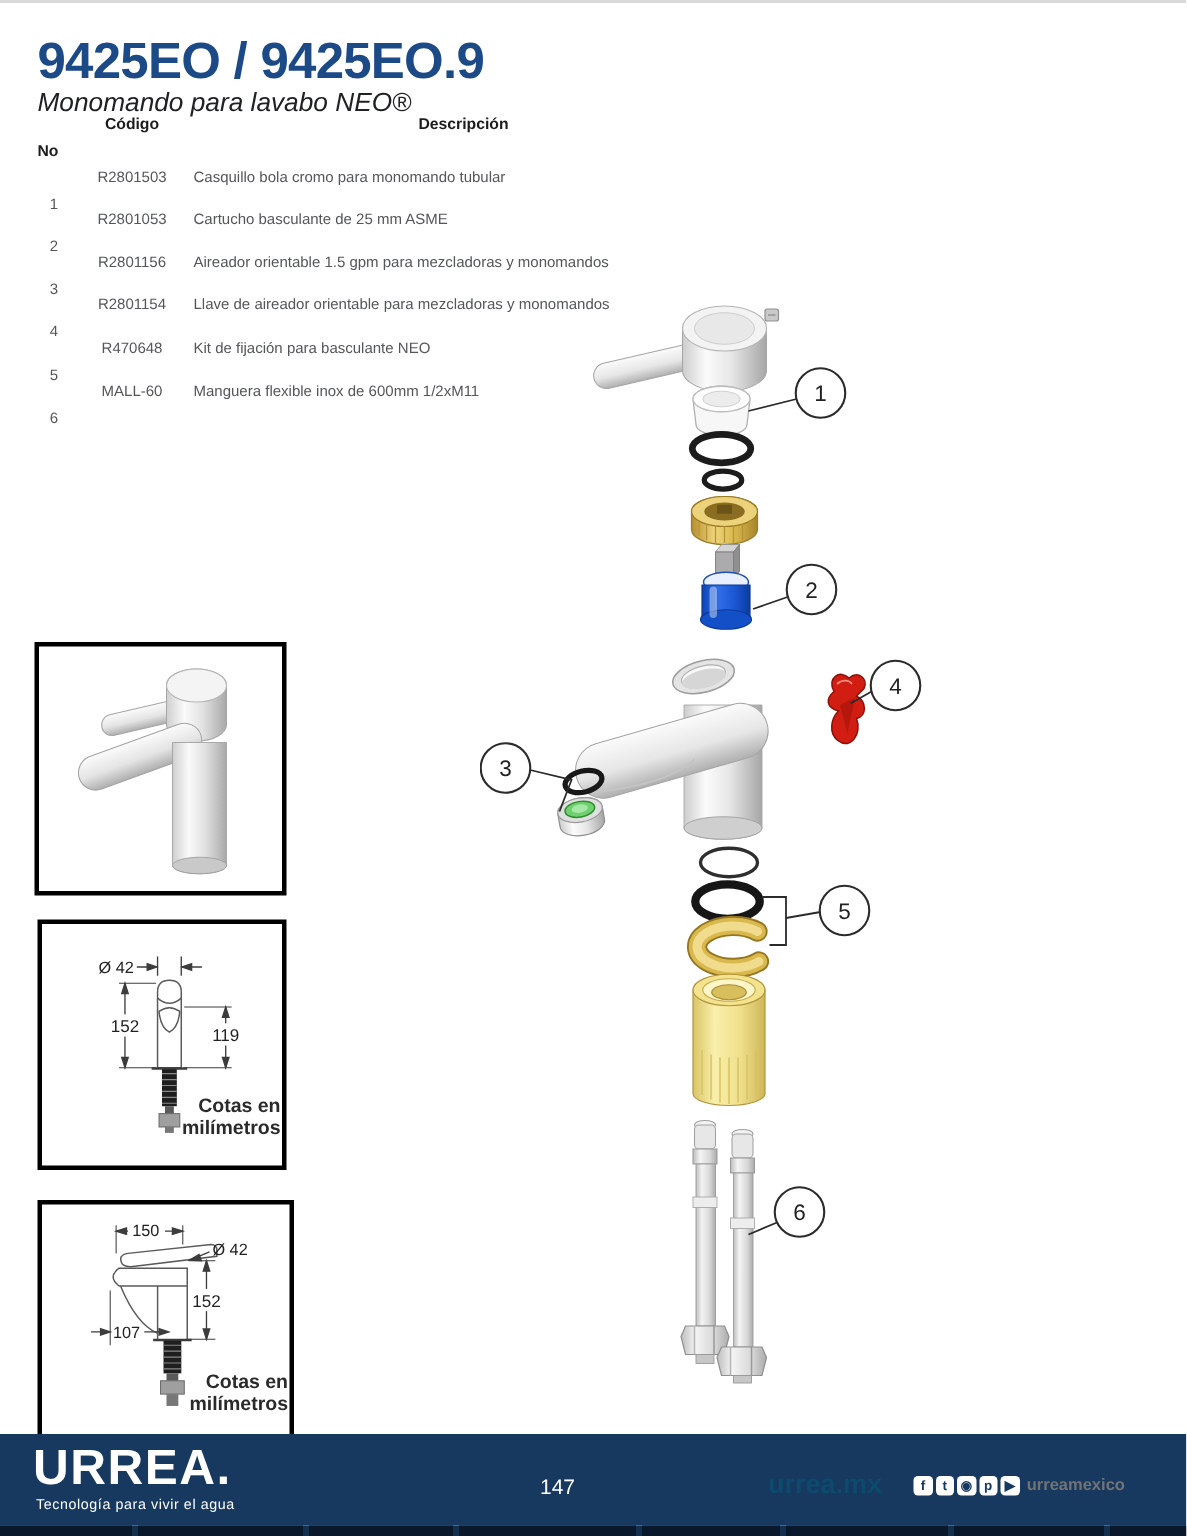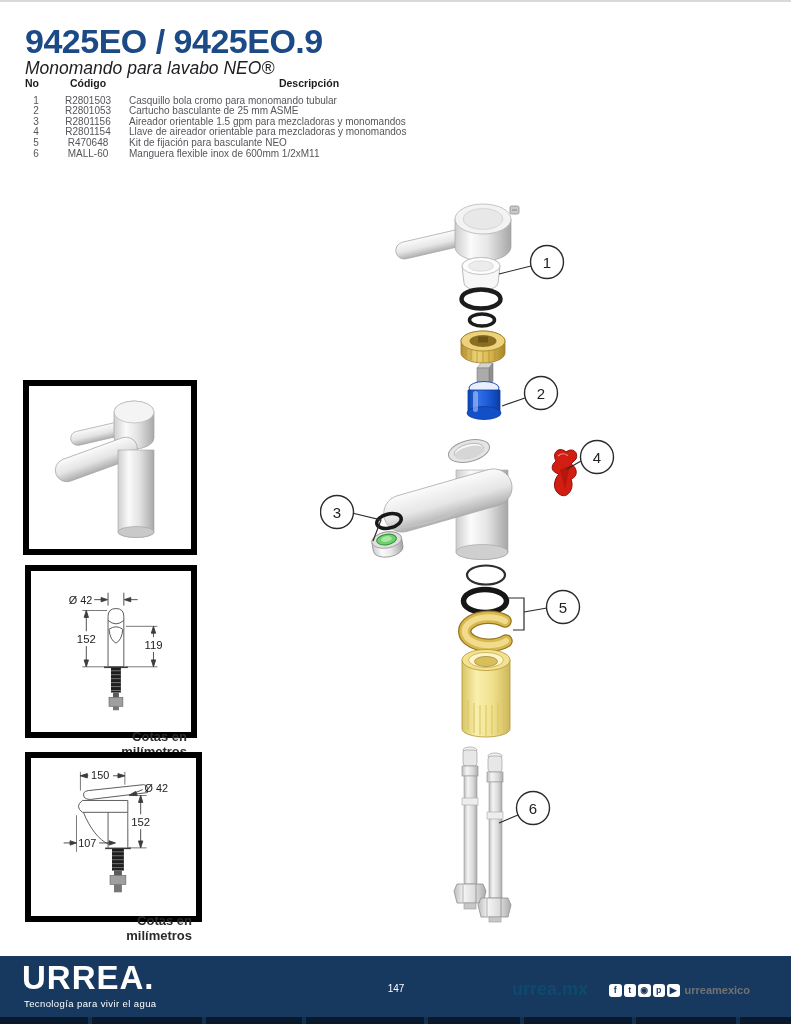--- a/index.html
+++ b/index.html
@@ -6,40 +6,40 @@
   #page{position:relative;width:791px;height:1024px;background:#ffffff;overflow:hidden;
         font-family:"Liberation Sans", sans-serif;}
   .abs{position:absolute;}
   #top-edge{left:0;top:0;width:791px;height:2px;background:#d9d9d9;}
   #page-title{left:25px;top:22px;font-size:34px;font-weight:bold;color:#1b4a87;letter-spacing:-0.5px;}
   #page-subtitle{left:25px;top:58px;font-size:17.5px;color:#202124;font-style:italic;}
   
   #parts-table{left:25px;top:78px;width:500px;font-size:10px;color:#55565a;}
   .prow{display:flex;line-height:10.6px;}
   .phead{font-weight:bold;font-size:10.5px;color:#1c1c1e;margin-bottom:7px;}
-  .c-no{width:22px;text-align:center;flex:none;}
+  .c-no{width:22px;text-align:center;flex:none;margin-top:18px;}
   .c-code{width:82px;text-align:center;flex:none;}
   .c-desc{width:360px;flex:none;}
   .phead .c-no{text-align:left;}
   .phead .c-desc{text-align:center;}
   
-  .frame{border:6px solid #000000;background:#fff;}
+  .frame{border:3px solid #000000;background:#fff;margin-top:48px;}
   #photo-box{left:23px;top:380px;width:162px;height:163px;}
   #dim-front-box{left:25px;top:565px;width:160px;height:161px;}
   #dim-side-box{left:25px;top:752px;width:165px;height:158px;}
   .cotas{font-size:13px;font-weight:bold;color:#2a2a2a;text-align:right;}
   #cotas-front{left:85px;top:729px;width:102px;}
   #cotas-side{left:90px;top:913px;width:102px;}
   
   #footer{left:0;top:956px;width:791px;height:61px;background:#17395f;}
   #bottom-strip{left:0;top:1017px;width:791px;height:7px;background:#14304f;display:flex;gap:4px;}
   #bottom-strip div{background:#09182a;height:7px;}
   #brand-logo{left:22px;top:959px;font-size:33px;font-weight:bold;color:#ffffff;letter-spacing:1px;}
   #brand-tagline{left:24px;top:998px;font-size:9.5px;color:#ffffff;letter-spacing:0.4px;}
-  #page-number{left:360px;top:983px;width:72px;text-align:center;font-size:10px;color:#ffffff;}
+  #page-number{left:360px;top:983px;width:72px;font-size:14px;color:#ffffff;}
   #website-url{left:512px;top:979px;font-size:18px;font-weight:bold;color:#0c4a6e;}
   #social-row{left:609px;top:984px;display:flex;align-items:center;gap:2px;}
   .sicon{width:12.5px;height:12.5px;background:#ffffff;color:#17395f;border-radius:3px;
          font-size:9px;font-weight:bold;line-height:13px;text-align:center;}
   #social-handle{margin-left:3px;font-size:11px;font-weight:bold;color:#737373;}
   svg{display:block;}
   svg text{font-family:"Liberation Sans", sans-serif;}
 </style>
 </head>
 <body>

